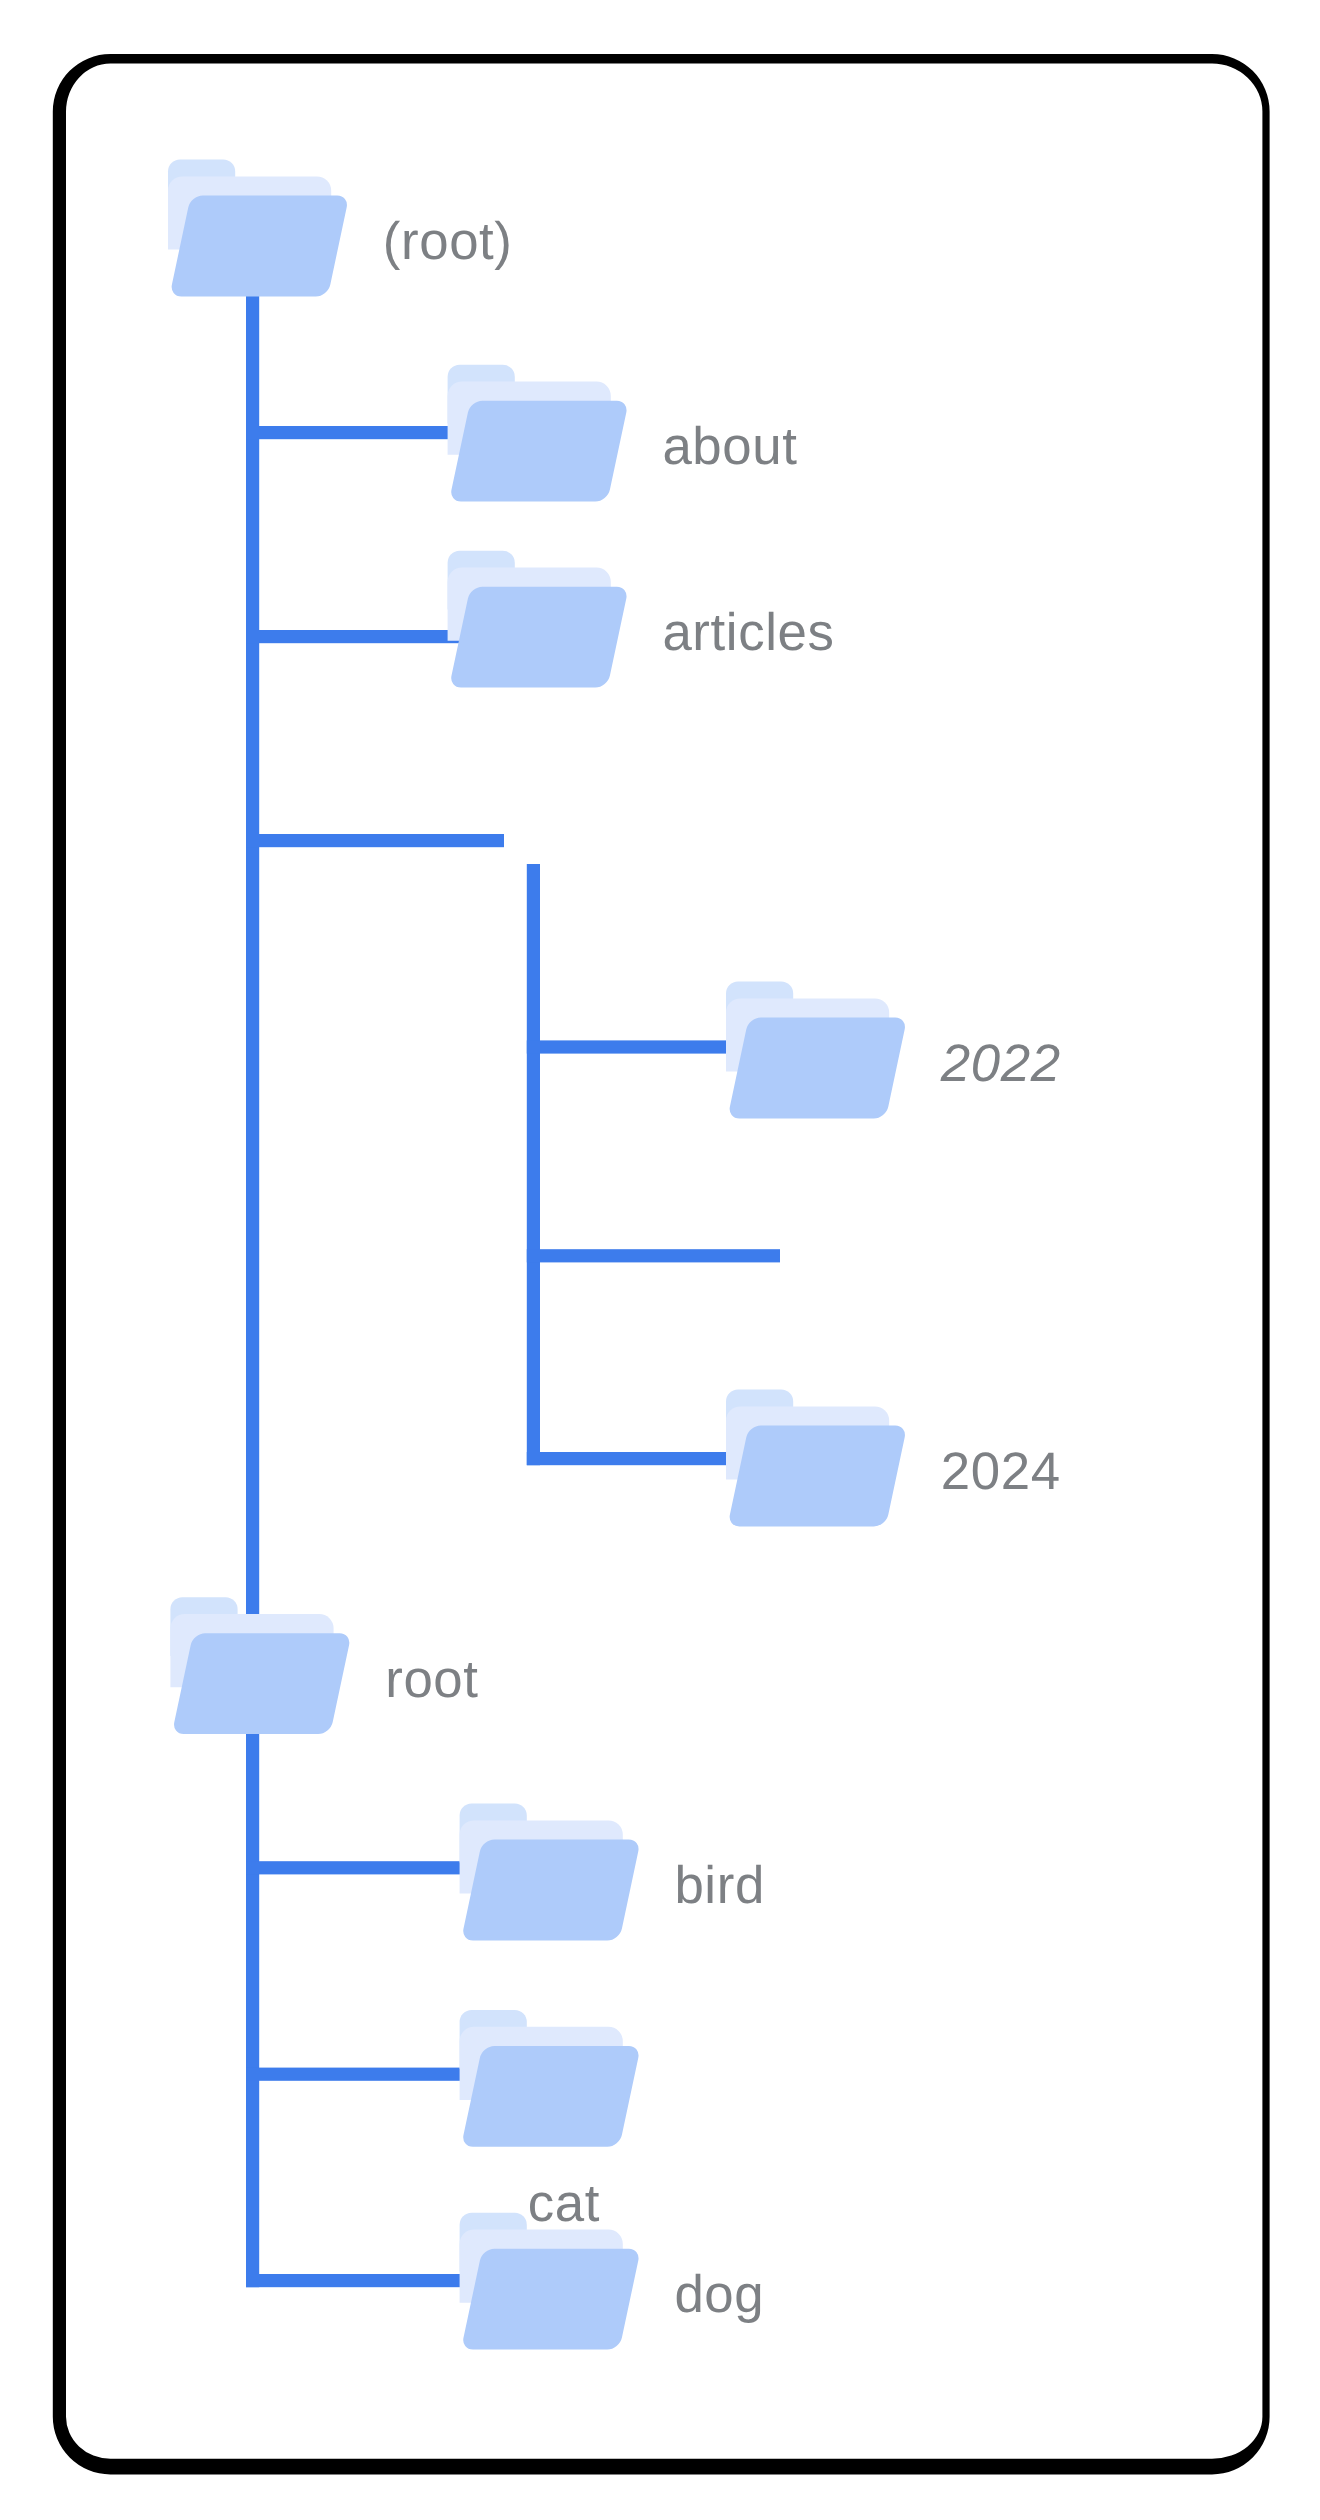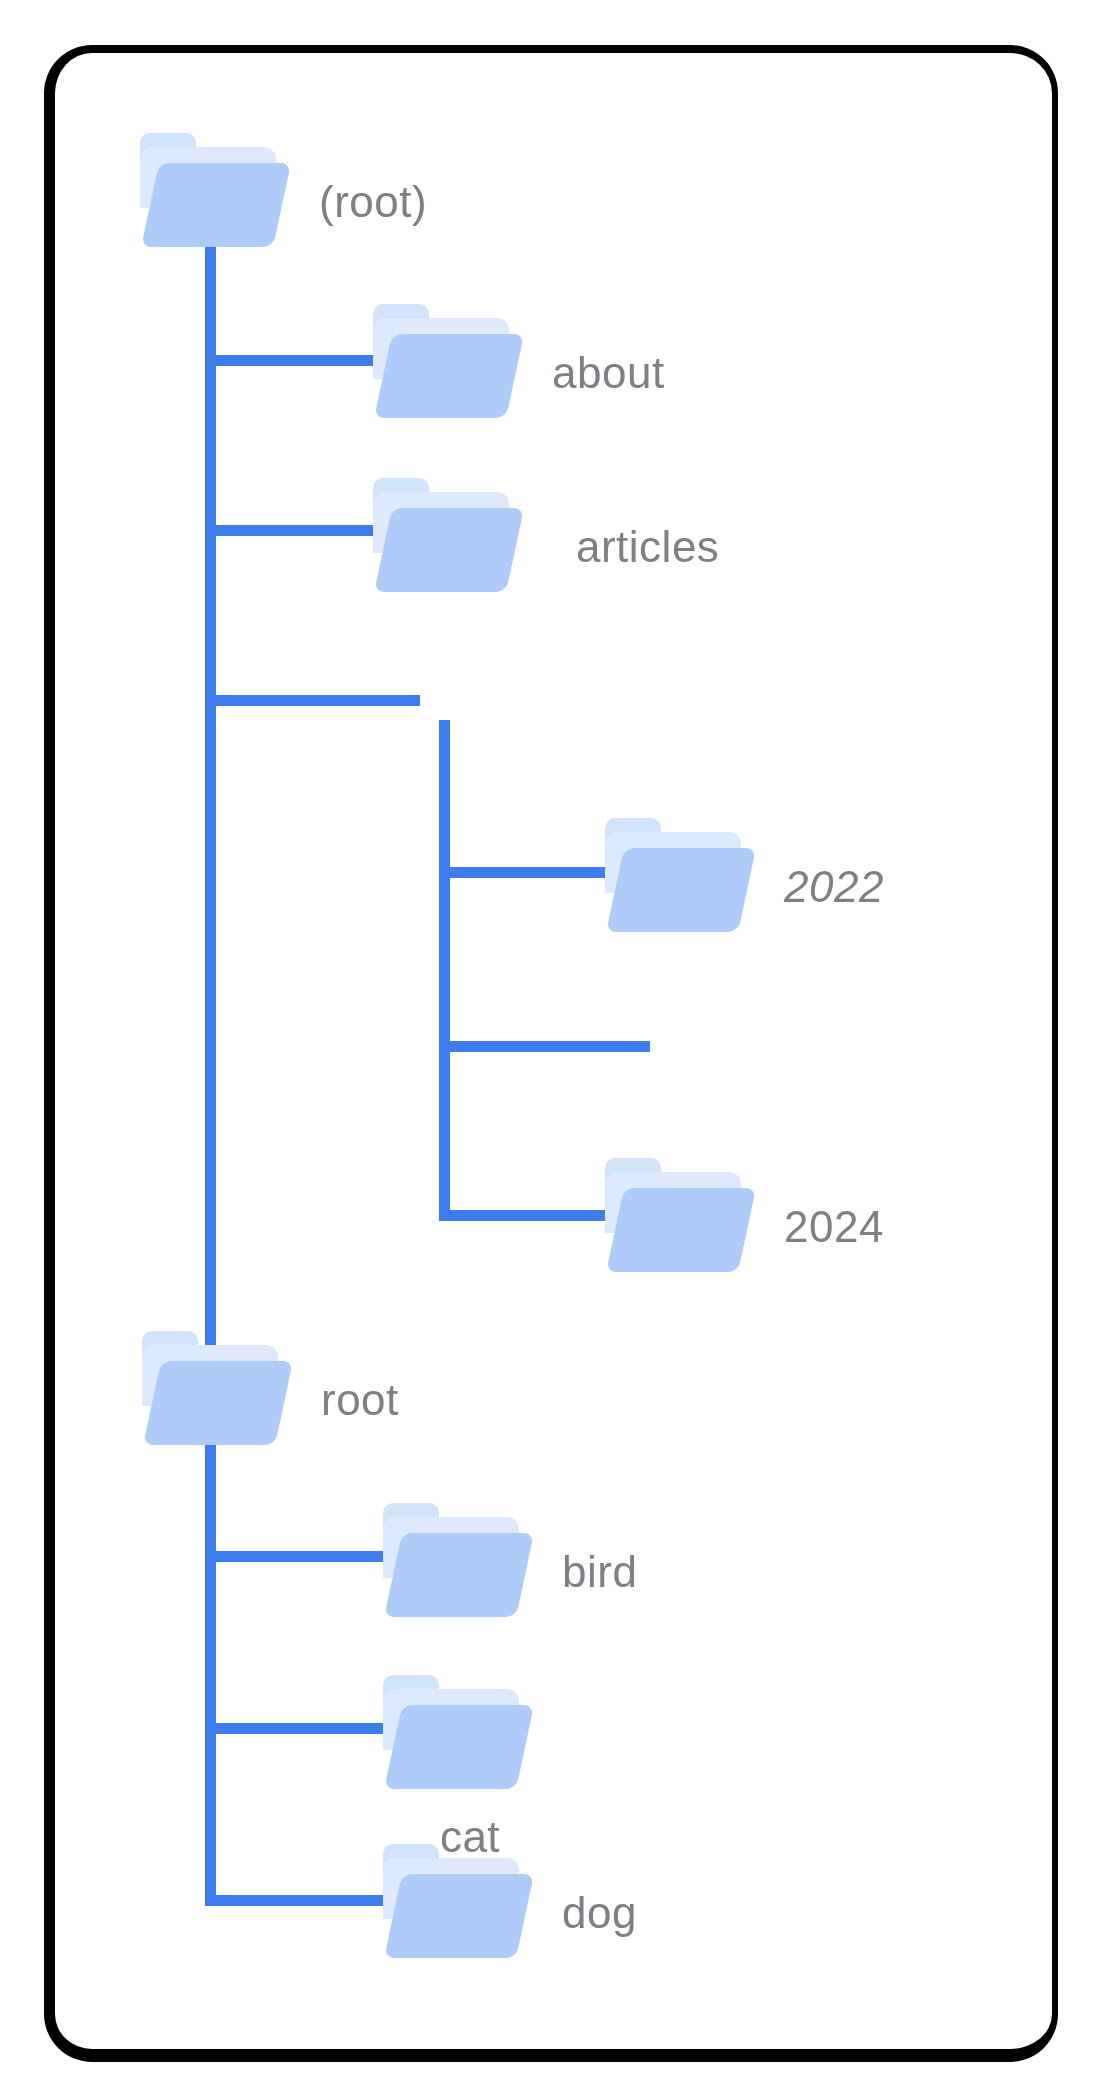--- a/index.html
+++ b/index.html
@@ -47,21 +47,21 @@
   
   .node {
     position: absolute;
     display: flex;
     align-items: center;
     height: 116px;
     z-index: 2;
   }
   .n-root     { left: 135px; top: 131px; }
   .n-about    { left: 368px; top: 302px; }
-  .n-articles { left: 368px; top: 476px; gap: 24px; }
+  .n-articles { left: 368px; top: 457px; }
   .n-news     { left: 366px; top: 642px; }
   .n-2022     { left: 600px; top: 816px; font-style: italic; }
   .n-2023     { left: 600px; top: 987px; }
   .n-2024     { left: 600px; top: 1156px; }
   .n-shop     { left: 137px; top: 1329px; }
   .n-bird     { left: 378px; top: 1501px; }
   .n-cat      { left: 378px; top: 1673px; flex-direction: column; }
   .n-dog      { left: 378px; top: 1842px; }
   
   .folder { position: relative; width: 157px; height: 116px; flex: none; }

